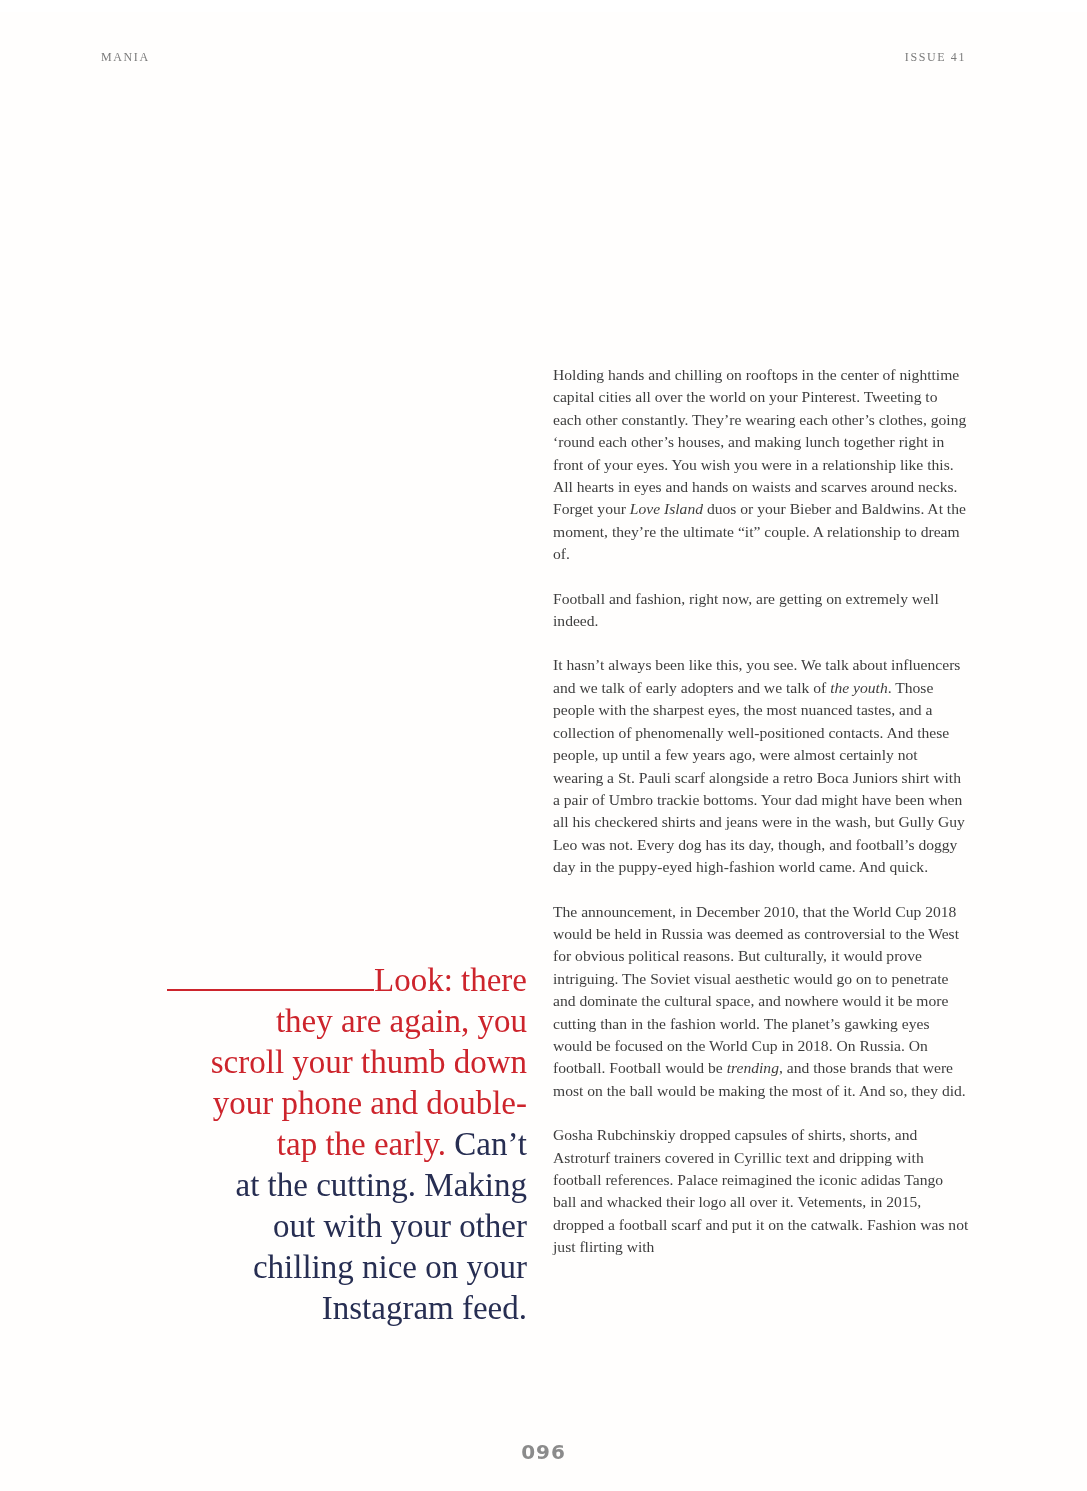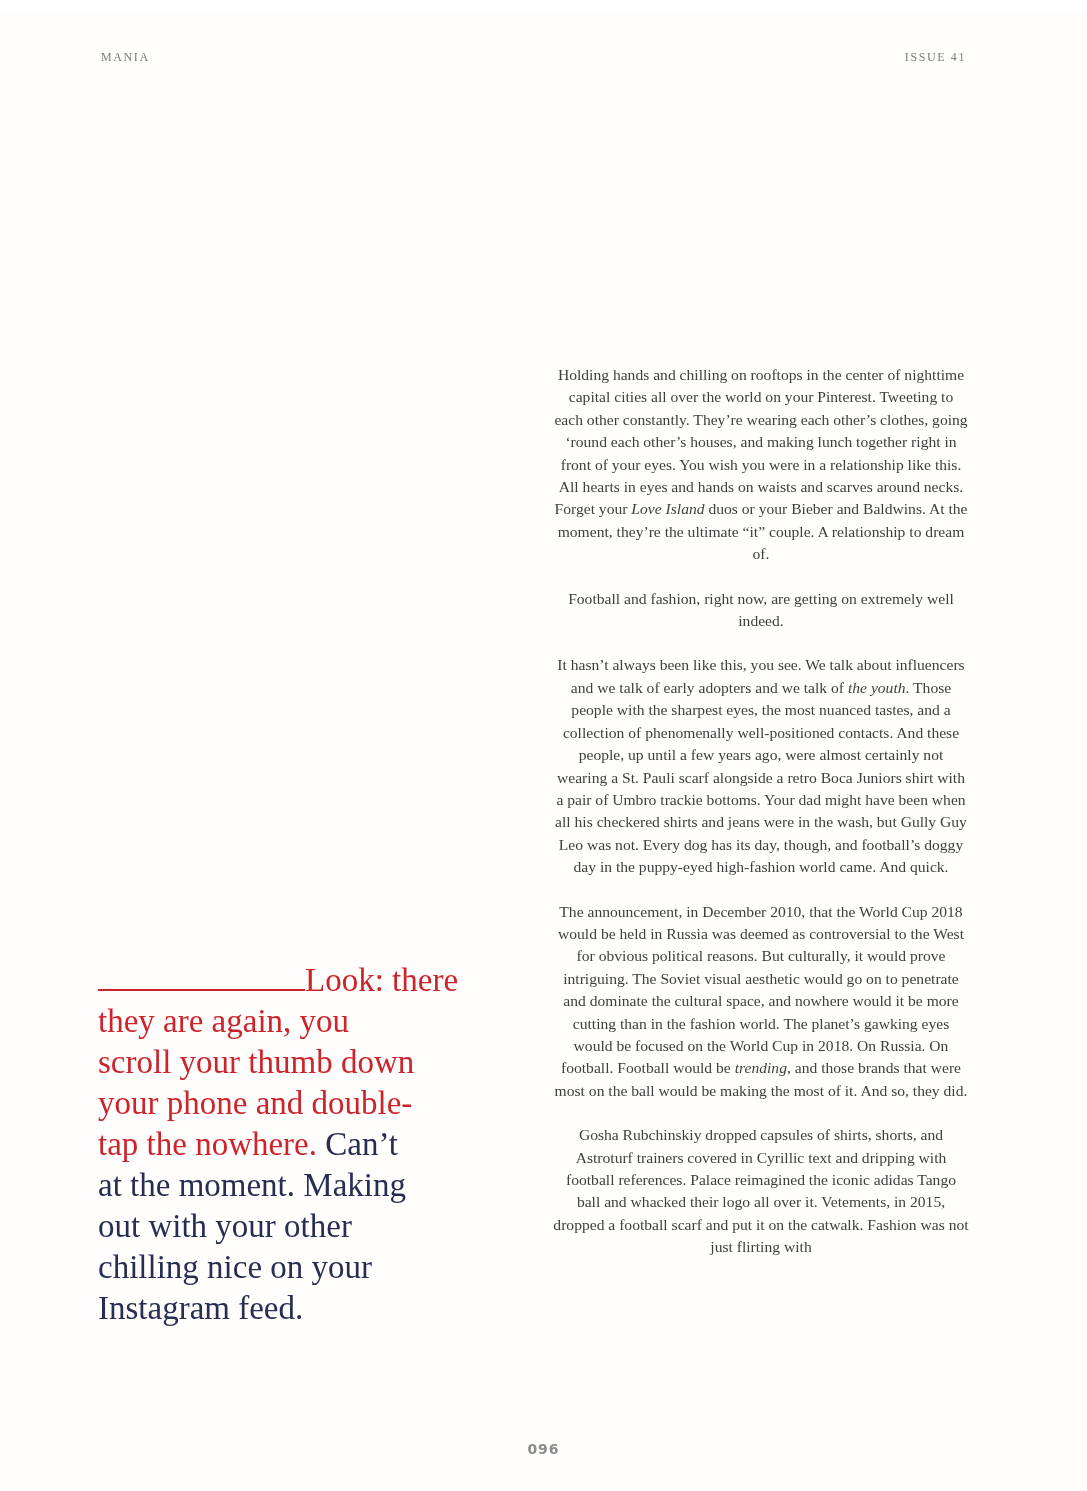--- a/index.html
+++ b/index.html
@@ -22,21 +22,21 @@
     justify-content: space-between;
     font-size: 12px;
     letter-spacing: 1.6px;
     color: #7b7b7b;
   }
   .pullquote {
     position: absolute;
     top: 948px;
     left: 98px;
     width: 429px;
-    text-align: left;
+    text-align: right;
     font-size: 33px;
     line-height: 41px;
   }
   .pq-line { white-space: nowrap; }
   .pq-red { color: var(--red, #cd242c); }
   .pq-dark { color: var(--dark, #272e52); }
   .pq-rule {
     display: inline-block;
     width: 207px;
     height: 1px;
@@ -46,54 +46,54 @@
   .bodycol {
     position: absolute;
     top: 352px;
     left: 553px;
     width: 416px;
     font-size: 15.6px;
     line-height: 22.4px;
     color: var(--bodycolor, #3e3e3e);
     text-align: left;
   }
-  .bodycol p { margin: 0 0 22px 0; text-align: center; }
+  .bodycol p { margin: 0 0 22px 0; }
   .bodycol em { font-style: italic; }
   .footer {
     position: absolute;
     top: 1428px;
     left: 0;
     width: 100%;
     text-align: center;
   }
   .pagenum {
     font-family: "DejaVu Sans", sans-serif;
     font-weight: bold;
-    font-size: 14px;
+    font-size: 20px;
     letter-spacing: 1px;
     color: #8b8b8b;
   }
 </style>
 </head>
 <body>
 
 <div class="page">
 
   <div class="header">
     <span>MANIA</span>
     <span>ISSUE 41</span>
   </div>
 
   <div class="pullquote" id="pullquote">
       <div class="pq-line"><span class="pq-rule"></span><span class="pq-red">Look: there</span></div>
       <div class="pq-line"><span class="pq-red">they are again, you</span></div>
       <div class="pq-line"><span class="pq-red">scroll your thumb down</span></div>
       <div class="pq-line"><span class="pq-red">your phone and double-</span></div>
-      <div class="pq-line"><span class="pq-red">tap the nowhere. </span><span class="pq-dark">Can’t</span></div>
-      <div class="pq-line"><span class="pq-dark">at the moment. Making</span></div>
+      <div class="pq-line"><span class="pq-red">tap the early. </span><span class="pq-dark">Can’t</span></div>
+      <div class="pq-line"><span class="pq-dark">at the cutting. Making</span></div>
       <div class="pq-line"><span class="pq-dark">out with your other</span></div>
       <div class="pq-line"><span class="pq-dark">chilling nice on your</span></div>
       <div class="pq-line"><span class="pq-dark">Instagram feed.</span></div>
     </div>
 
   <div class="bodycol" id="bodycol">
       <p><span>Holding hands and chilling on rooftops in the center of nighttime capital cities all over the world on your Pinterest. Tweeting to each other constantly. They’re wearing each other’s clothes, going ‘round each other’s houses, and making lunch together right in front of your eyes. You wish you were in a relationship like this. All hearts in eyes and hands on waists and scarves around necks. Forget your </span><em>Love Island</em><span> duos or your Bieber and Baldwins. At the moment, they’re the ultimate “it” couple. A relationship to dream of.</span></p>
       <p><span>Football and fashion, right now, are getting on extremely well indeed.</span></p>
       <p><span>It hasn’t always been like this, you see. We talk about influencers and we talk of early adopters and we talk of </span><em>the youth</em><span>. Those people with the sharpest eyes, the most nuanced tastes, and a collection of phenomenally well-positioned contacts. And these people, up until a few years ago, were almost certainly not wearing a St. Pauli scarf alongside a retro Boca Juniors shirt with a pair of Umbro trackie bottoms. Your dad might have been when all his checkered shirts and jeans were in the wash, but Gully Guy Leo was not. Every dog has its day, though, and football’s doggy day in the puppy-eyed high-fashion world came. And quick.</span></p>
       <p><span>The announcement, in December 2010, that the World Cup 2018 would be held in Russia was deemed as controversial to the West for obvious political reasons. But culturally, it would prove intriguing. The Soviet visual aesthetic would go on to penetrate and dominate the cultural space, and nowhere would it be more cutting than in the fashion world. The planet’s gawking eyes would be focused on the World Cup in 2018. On Russia. On football. Football would be </span><em>trending</em><span>, and those brands that were most on the ball would be making the most of it. And so, they did.</span></p>

